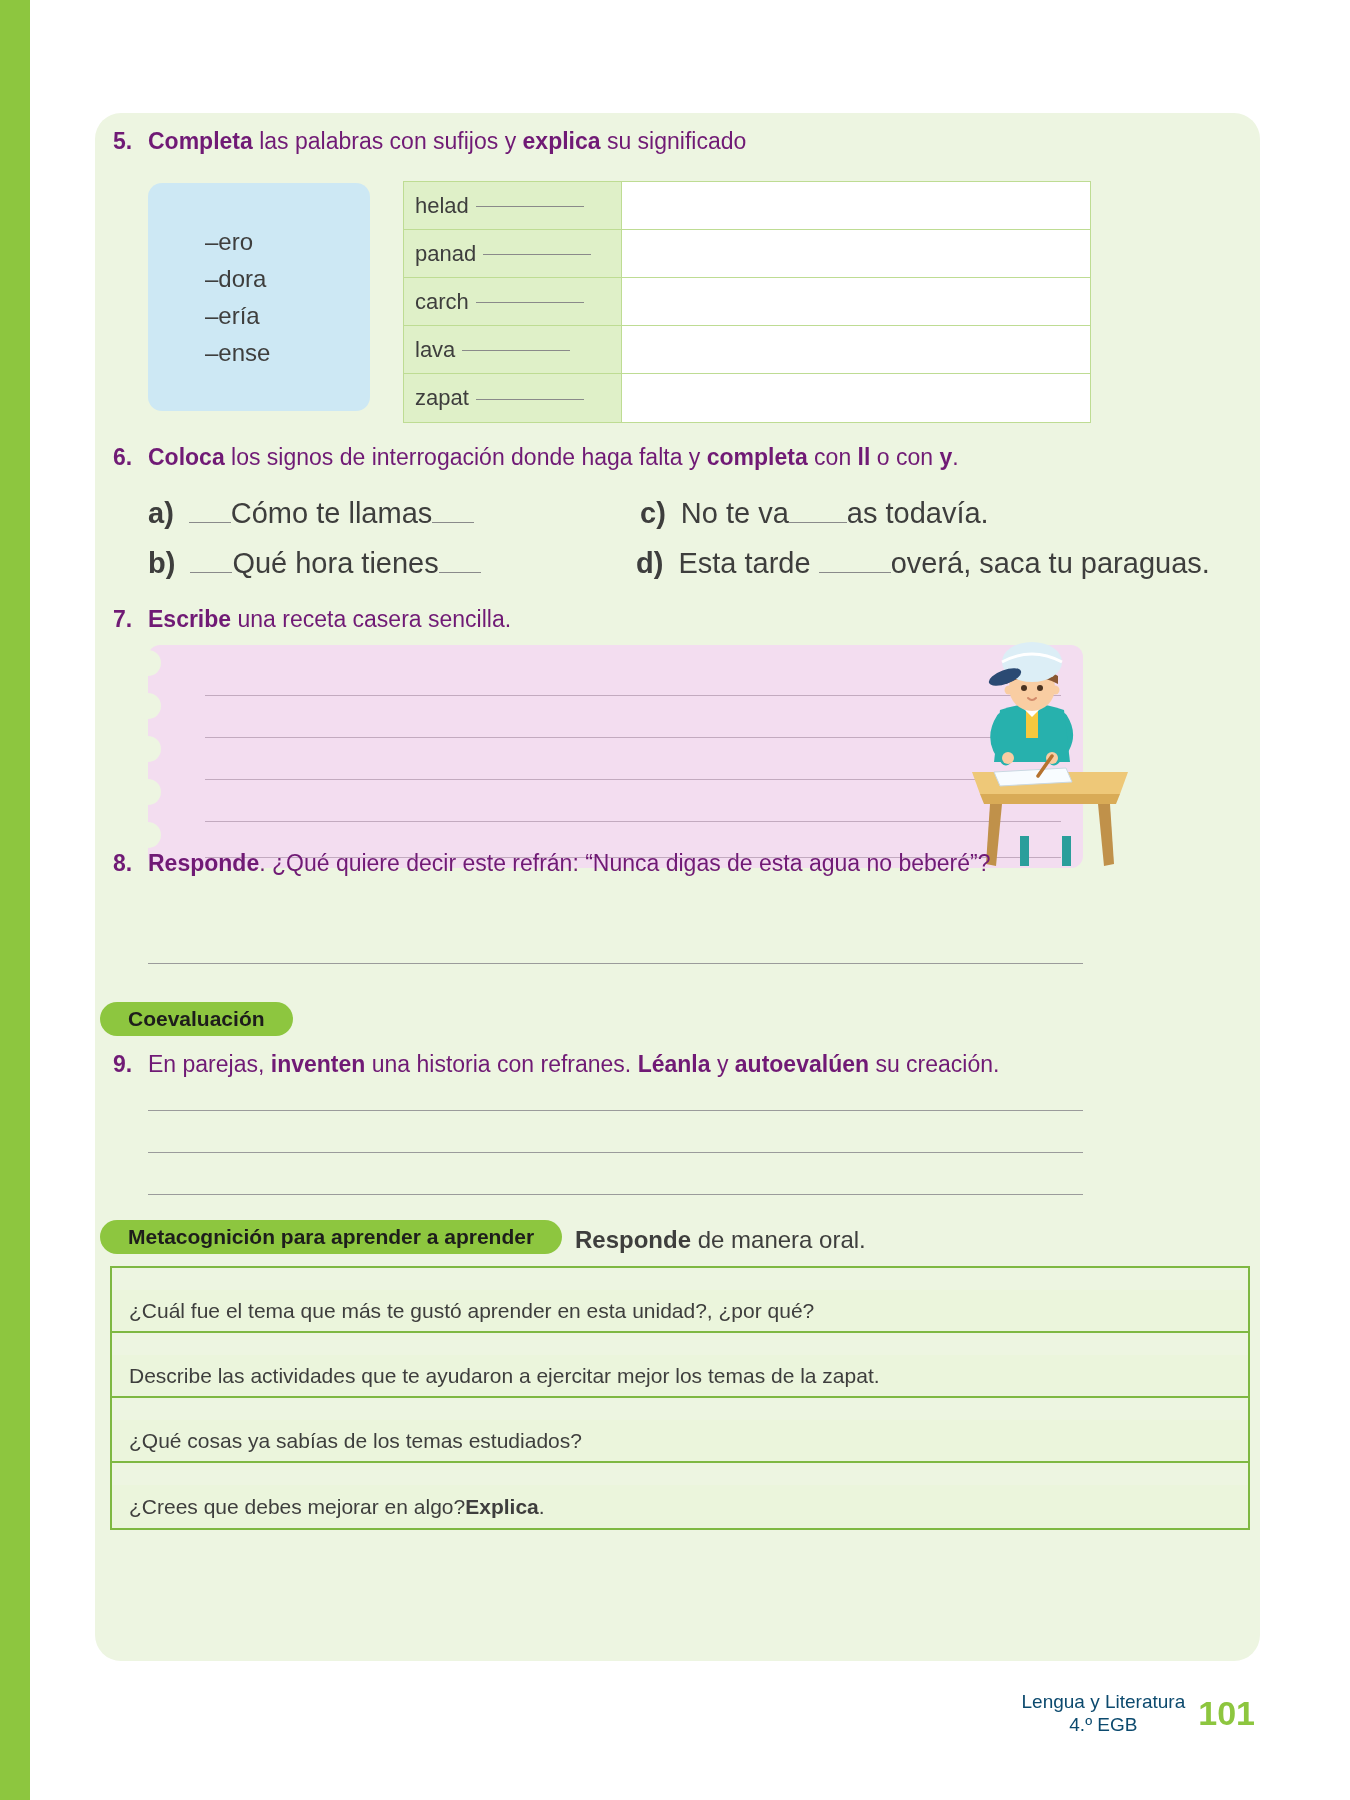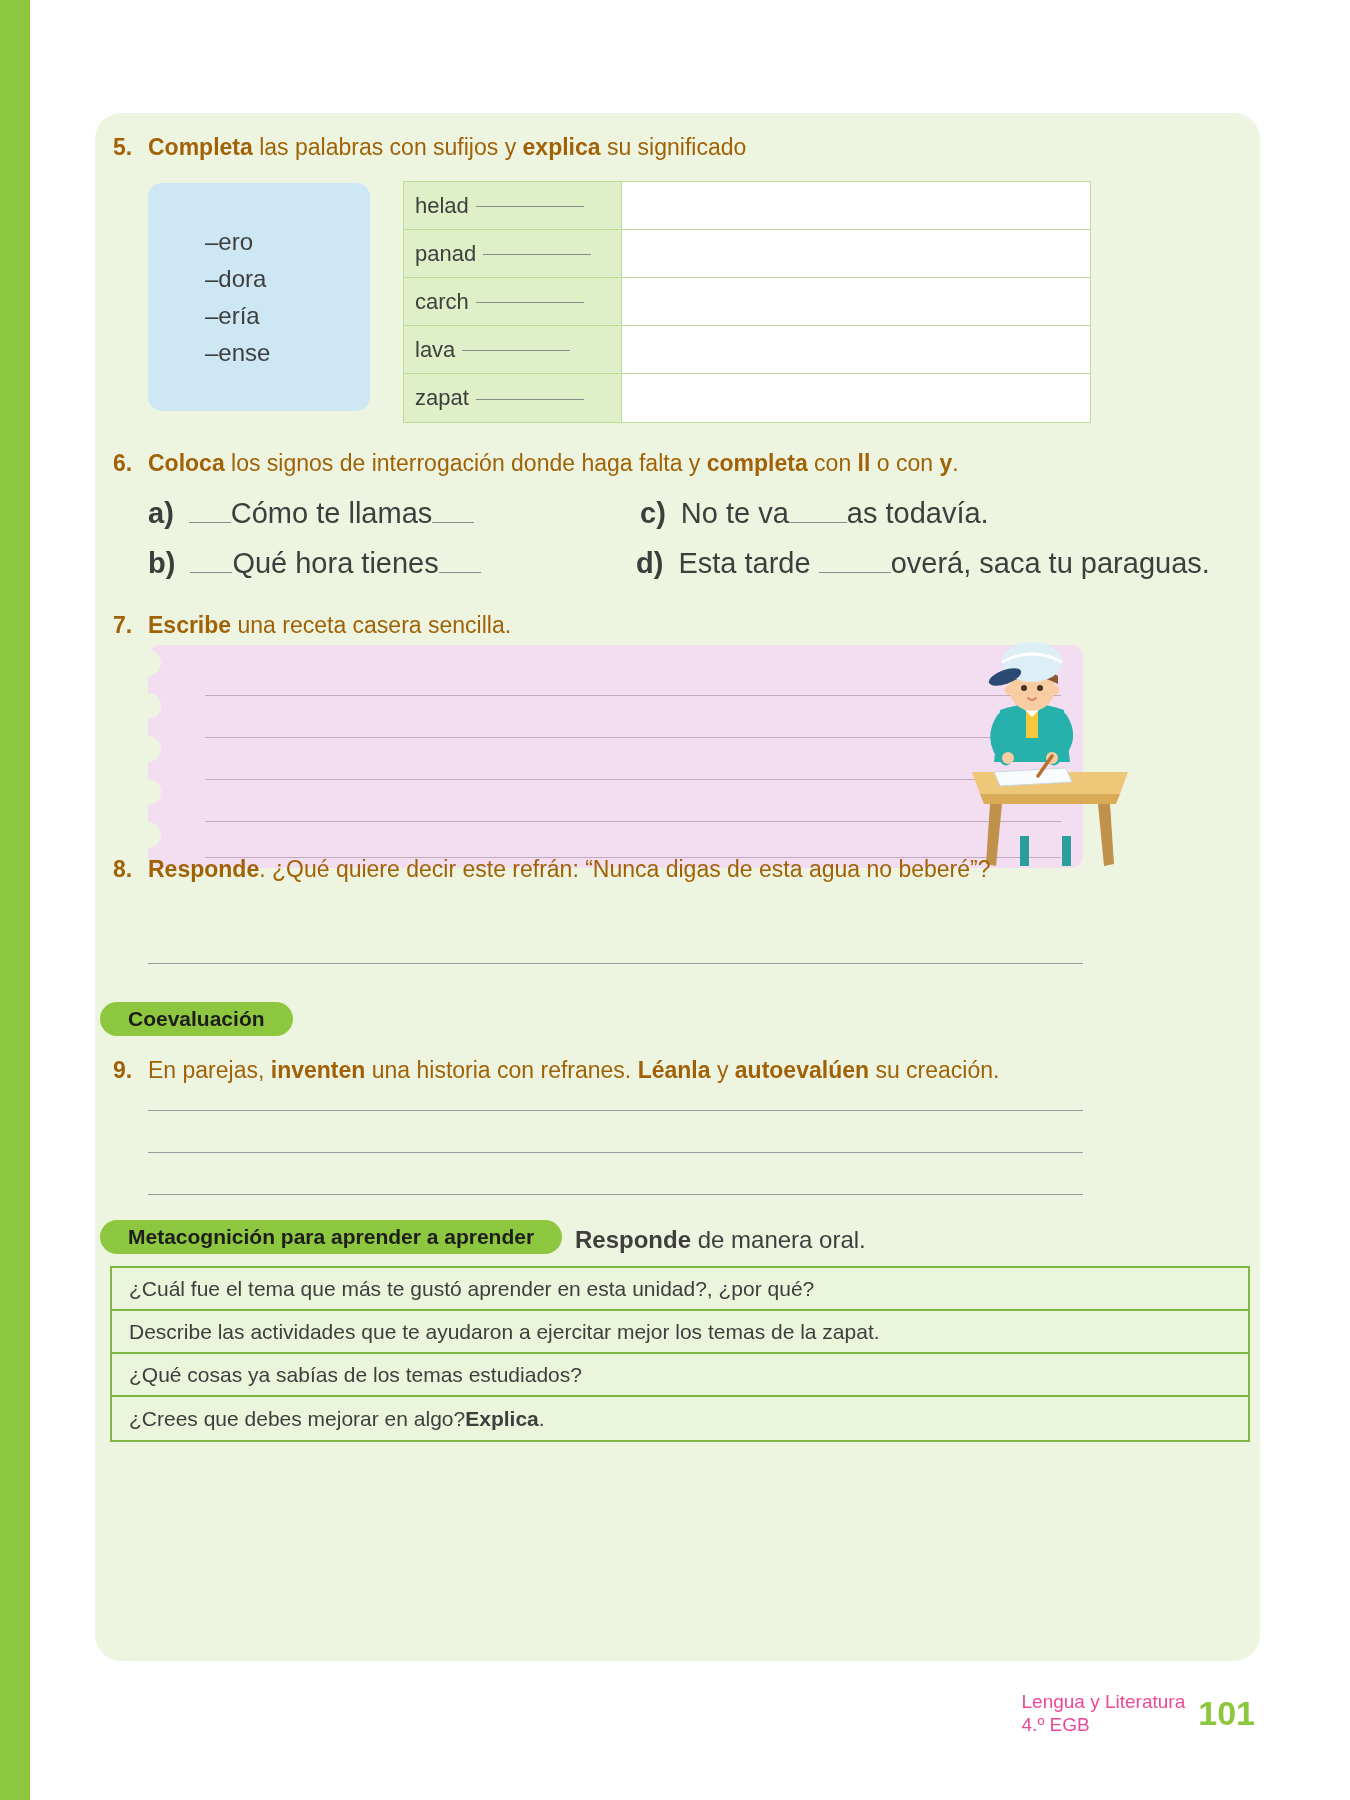--- a/index.html
+++ b/index.html
@@ -3,21 +3,21 @@
 <meta charset="utf-8">
 <style>
   * { margin:0; padding:0; box-sizing:border-box; }
   html,body { background:#ffffff; }
   body { font-family:"Liberation Sans", sans-serif; color:#3e3e3d; }
   .page { position:relative; width:1350px; height:1800px; background:#ffffff; overflow:hidden; }
 
   .edge-strip { position:absolute; left:0; top:0; width:30px; height:1800px; background:#8dc63f; }
   .panel { position:absolute; left:95px; top:113px; width:1165px; height:1548px; background:#edf5e1; border-radius:26px; }
 
-  .heading { position:absolute; font-size:23px; color:#a16207; white-space:nowrap;margin-top:6px; }
+  .heading { position:absolute; font-size:23px; color:#701a75; white-space:nowrap; }
   .heading .num { font-weight:bold; display:inline-block; width:35px; }
   .b { font-weight:bold; }
 
   
   .suffix-box { position:absolute; left:148px; top:183px; width:222px; height:228px; background:#cde8f4;
                 border-radius:14px; display:flex; flex-direction:column; justify-content:center;
                 padding-left:57px; gap:9px; font-size:24px; color:#3e3e3d; }
   .sfx-table { position:absolute; left:403px; top:181px; width:688px; border:1px solid #bedc93; background:#ffffff; }
   .sfx-row { display:flex; height:48px; border-bottom:1px solid #bedc93; }
   .sfx-row:last-child { border-bottom:none; }
@@ -43,26 +43,26 @@
 
   
   .badge { position:absolute; height:34px; background:#8dc63f; border-radius:18px; display:flex; align-items:center;
            padding:0 28px; font-size:21px; font-weight:bold; color:#1d1d1b; white-space:nowrap; }
 
   .meta-line { position:absolute; left:575px; top:1226px; font-size:24px; }
 
   
   .qtable { position:absolute; left:110px; top:1266px; width:1140px; border:2px solid #7eb842; }
   .qrow { height:43px; background:#ebf5dc; border-bottom:2px solid #7eb842; display:flex; align-items:center;
-          padding-left:17px; font-size:21px; color:#3e3e3d; }
+          padding-left:17px; font-size:21px; color:#3e3e3d;margin-top:22px; }
   .qrow:last-child { border-bottom:none; }
 
   
   .footer { position:absolute; top:1690px; right:95px; display:flex; align-items:center; gap:13px; }
-  .footer-text { text-align:left; color:#ec4899; font-size:19px; line-height:23px; }
+  .footer-text { text-align:center; color:#0c4a6e; font-size:19px; line-height:23px; }
   .footer-num { color:#8dc63f; font-size:34px; font-weight:bold; line-height:34px; }
 </style>
 </head>
 <body>
 
 <div class="page">
   <div class="edge-strip"></div>
   <div class="panel"></div>
 
   <div class="heading" style="left:113px; top:128px;">

